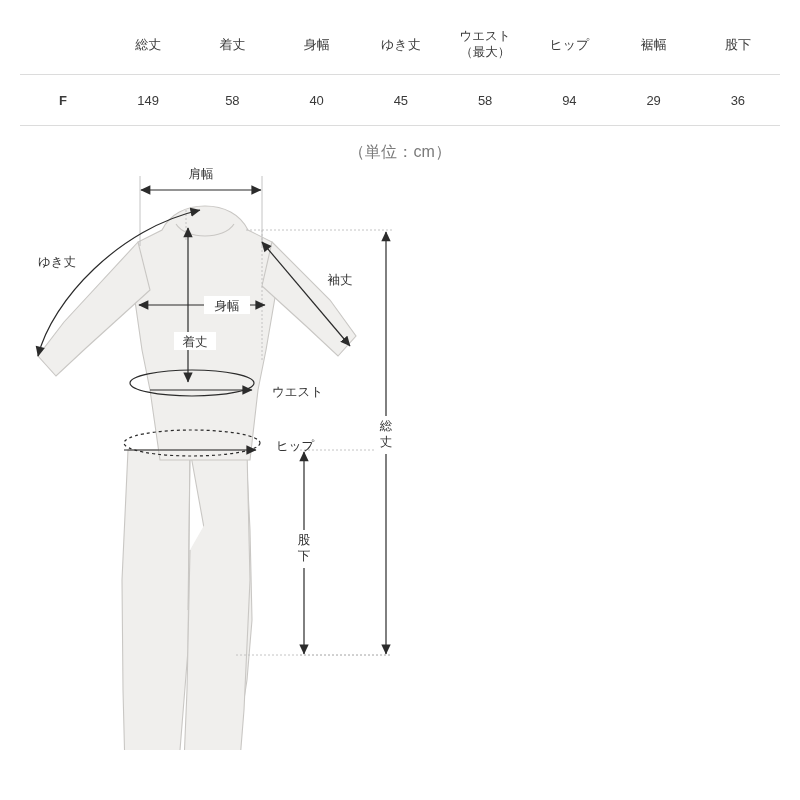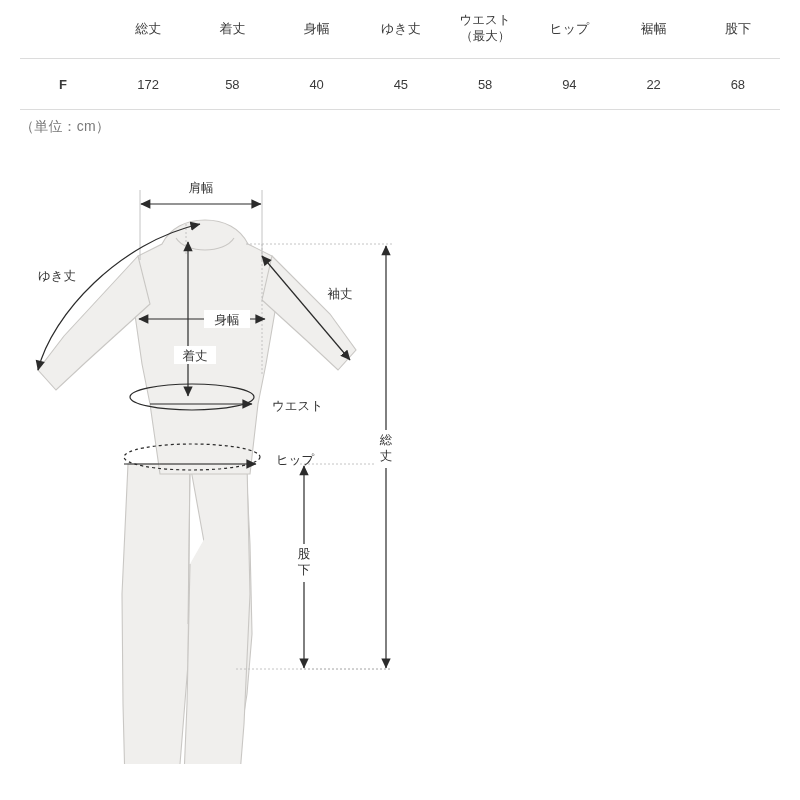--- a/index.html
+++ b/index.html
@@ -12,21 +12,21 @@
     height: 800px;
     font-family: "Liberation Sans", sans-serif;
     color: #333333;
     position: relative;
     overflow: hidden;
   }
 
   
   .size-table {
     width: 760px;
-    margin: 0 auto;
+    margin: 16px auto;
     border-collapse: collapse;
     table-layout: fixed;
   }
   .size-table th,
   .size-table td {
     text-align: center;
     vertical-align: middle;
     font-size: 13px;
     font-weight: normal;
     color: #3a3a3a;
@@ -47,31 +47,31 @@
   }
   .size-table tbody td.row-label {
     font-weight: bold;
     font-size: 13px;
   }
   .col-label { width: 86px; }
 
   .unit-note {
     width: 760px;
     margin: 8px auto 12px auto;
-    text-align: left;
-    font-size: 14px;
+    text-align: center;
+    font-size: 16px;
     color: #7a7a7a;
     letter-spacing: 0.2px;
   }
 
   
   .diagram-wrap {
     position: absolute;
     left: 0;
-    top: 164px;
+    top: 150px;
     width: 800px;
     height: 600px;
   }
   .diagram-wrap svg {
     display: block;
   }
   .dlabel {
     font-family: "Liberation Sans", sans-serif;
     font-size: 12.5px;
     fill: #333333;
@@ -93,28 +93,28 @@
         <div>（最大）</div>
       </th>
       <th>ヒップ</th>
       <th>裾幅</th>
       <th>股下</th>
     </tr>
   </thead>
   <tbody>
     <tr>
       <td class="row-label">F</td>
-      <td>172</td>
+      <td>149</td>
       <td>58</td>
       <td>40</td>
       <td>45</td>
       <td>58</td>
       <td>94</td>
-      <td>22</td>
-      <td>68</td>
+      <td>29</td>
+      <td>36</td>
     </tr>
   </tbody>
 </table>
 
 <div class="unit-note">（単位：cm）</div>
 
 <div class="diagram-wrap">
   <svg width="800" height="600" viewBox="0 0 800 600" xmlns="http://www.w3.org/2000/svg">
     <defs>
       <marker id="arrEnd" markerWidth="9" markerHeight="9" refX="8" refY="4.5" orient="auto">

